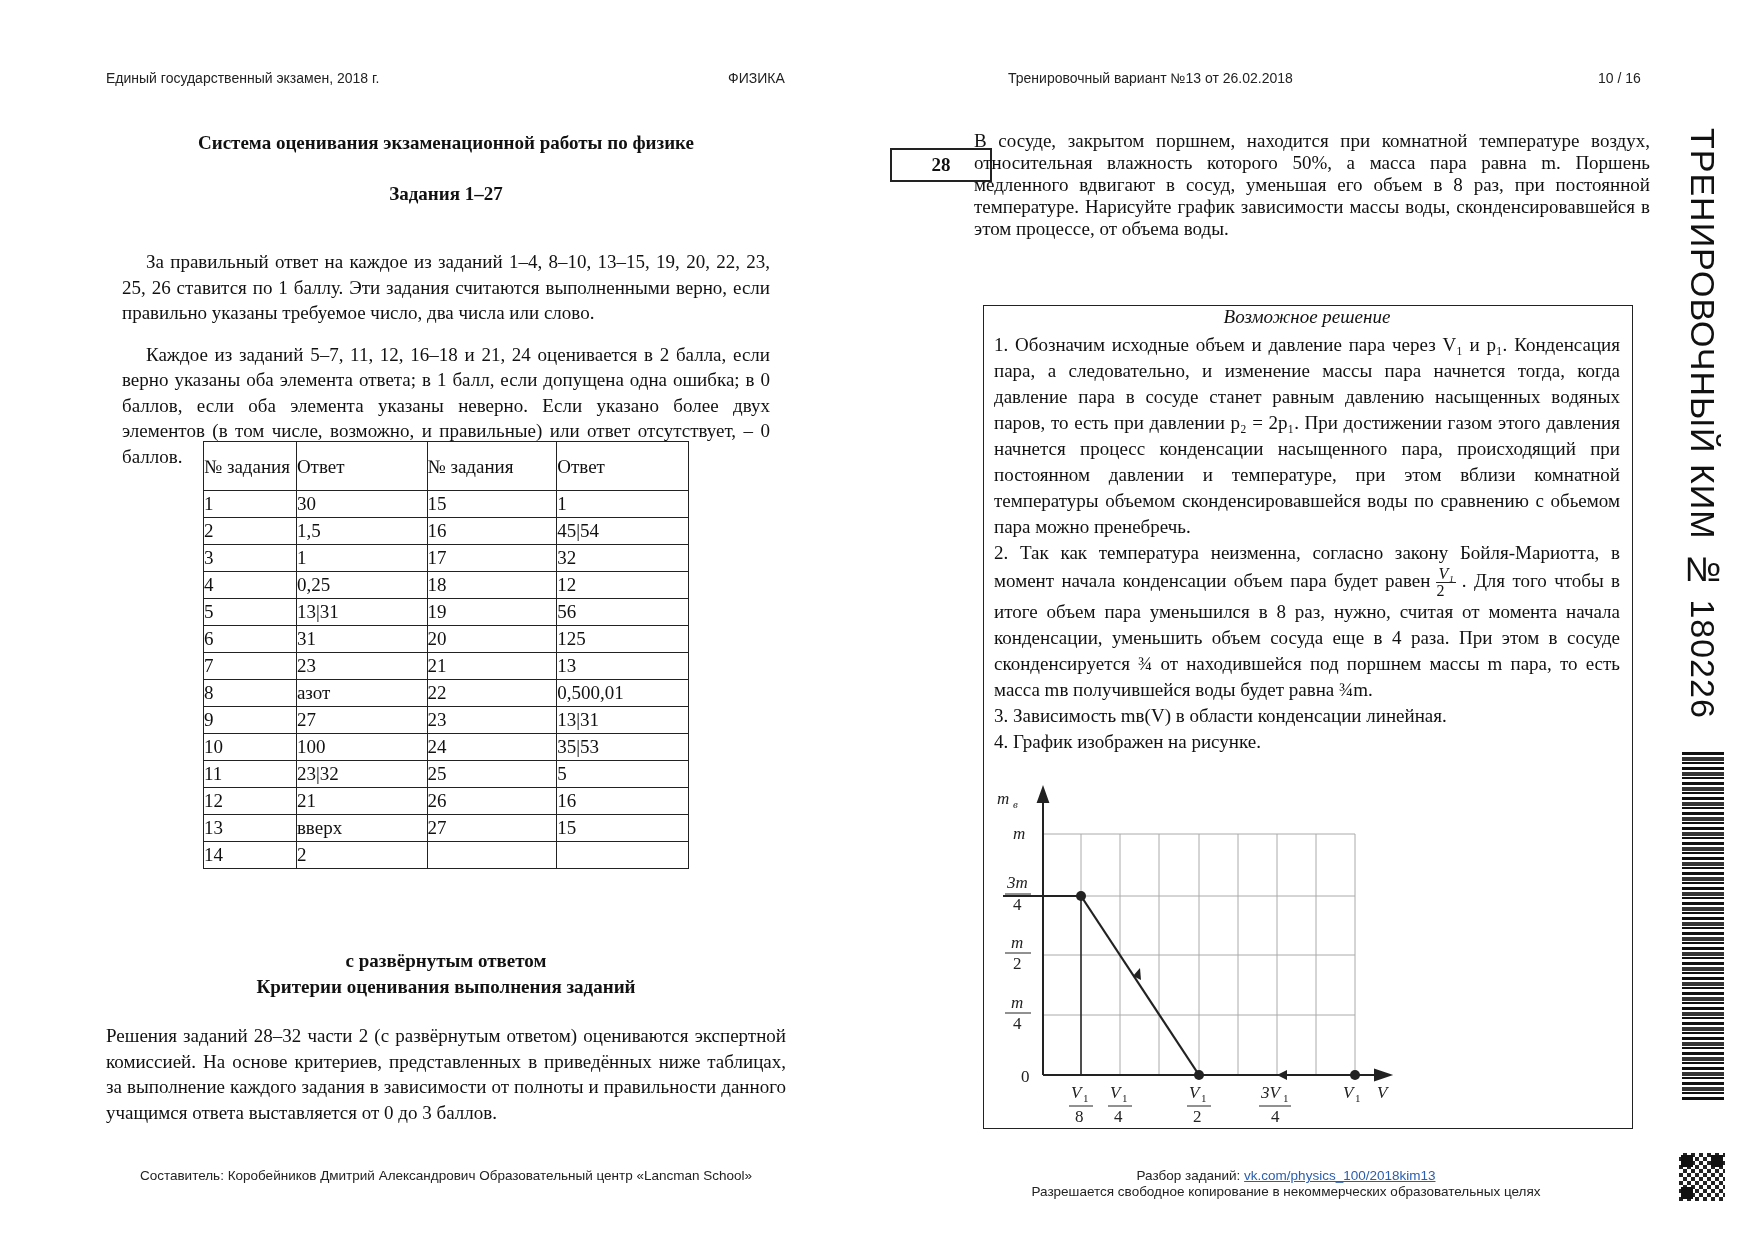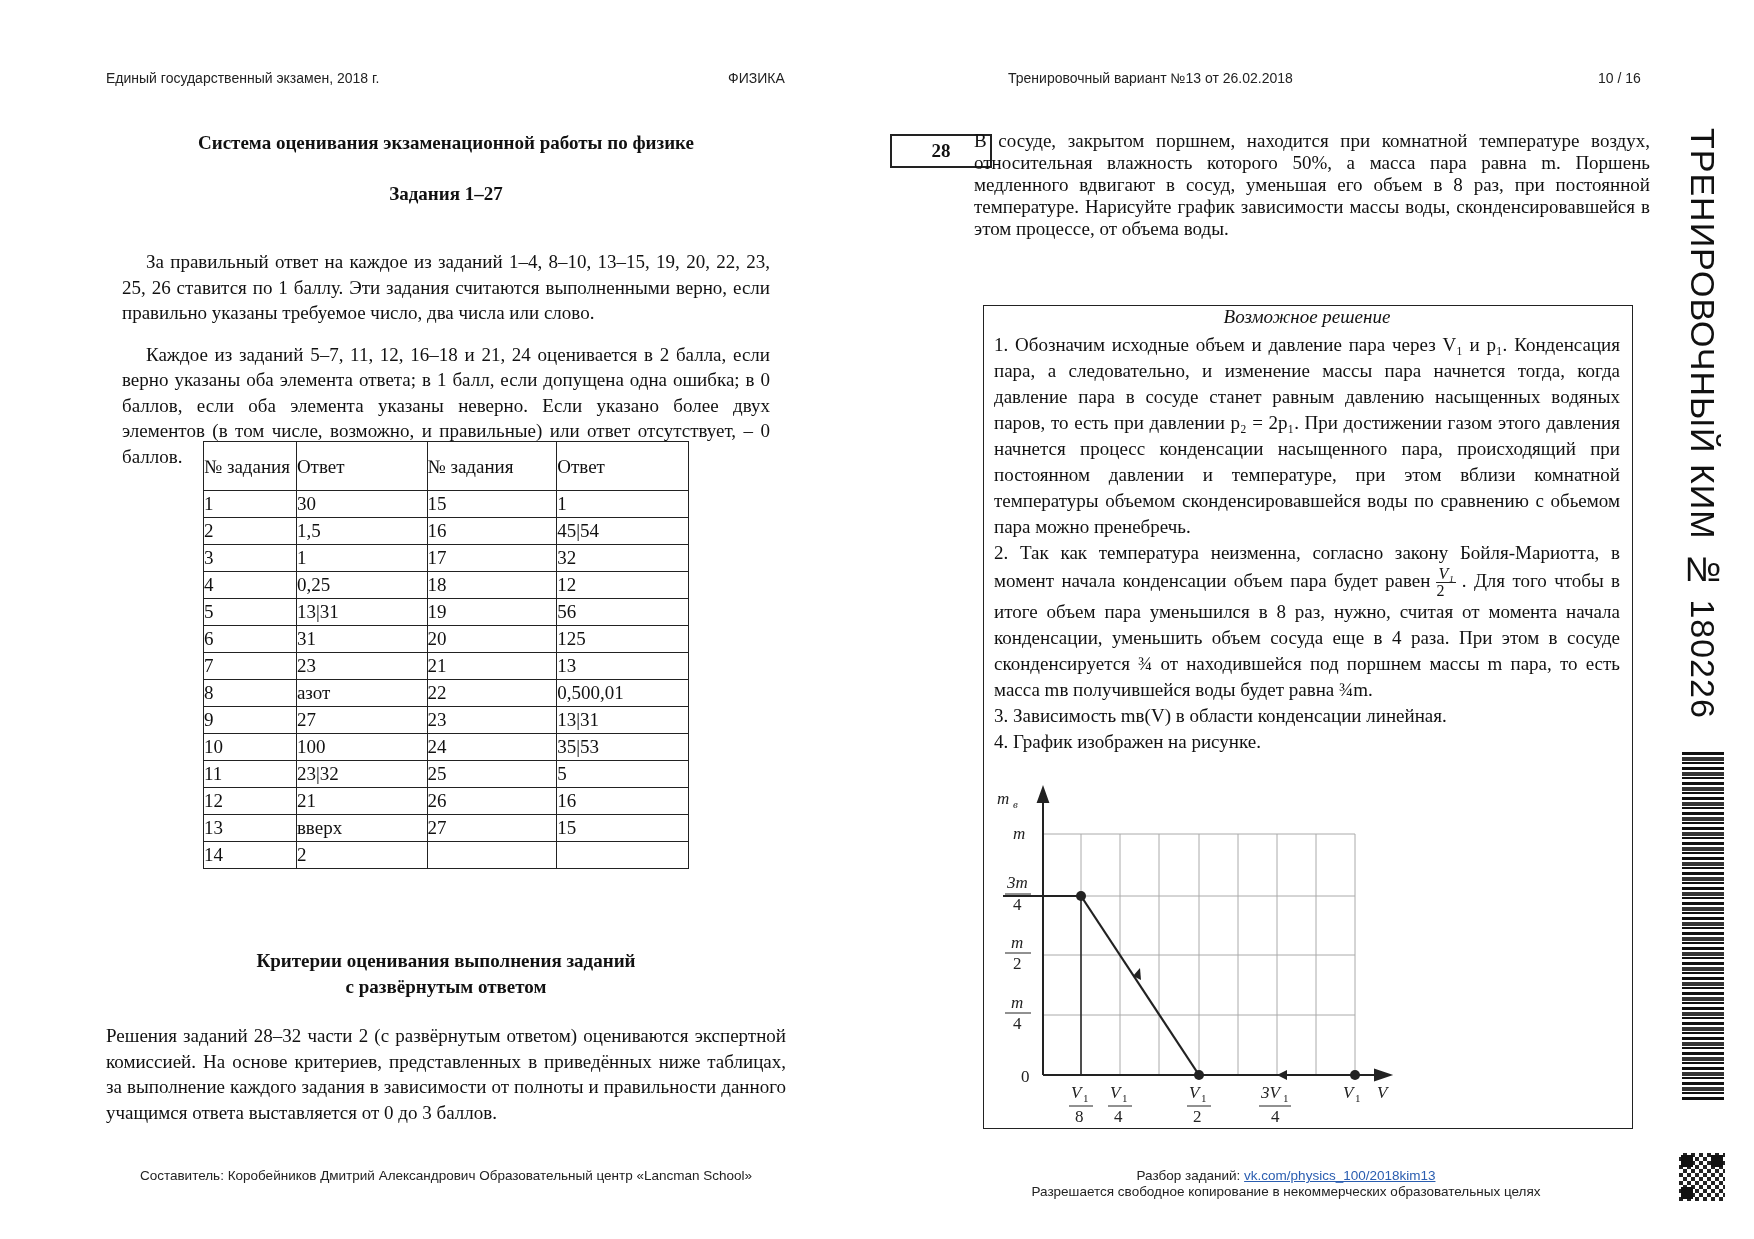--- a/index.html
+++ b/index.html
@@ -143,30 +143,30 @@
       <tr>
         <td>14</td>
         <td>2</td>
         <td></td>
         <td></td>
       </tr>
     </tbody>
 </table>
 
 <div class="abs serif title" style="left:106px; width:680px; top:948px; line-height:26px;">
+  <div>с развёрнутым ответом</div>
   <div>Критерии оценивания выполнения заданий</div>
-  <div>с развёрнутым ответом</div>
 </div>
 <div class="abs serif para" style="left:106px; width:680px; top:1023px;">Решения заданий 28–32 части 2 (с развёрнутым ответом) оцениваются экспертной комиссией. На основе критериев, представленных в приведённых ниже таблицах, за выполнение каждого задания в зависимости от полноты и правильности данного учащимся ответа выставляется от 0 до 3 баллов.</div>
 
 <div class="abs sans foot" style="left:106px; width:680px; top:1168px;">
   <div>Составитель: Коробейников Дмитрий Александрович Образовательный центр «Lancman School»</div>
 </div>
 
-<div class="abs serif taskno" style="left:890px; top:134px; width:98px; height:30px;">28</div>
+<div class="abs serif taskno" style="left:890px; top:148px; width:98px; height:30px;">28</div>
 <div class="abs serif para" style="left:974px; width:676px; top:130px; line-height:22px; text-indent:0;">
   <span style="display:block; text-indent:0; padding-left:0;">В сосуде, закрытом поршнем, находится при комнатной температуре воздух, относительная влажность которого 50%, а масса пара равна m. Поршень медленного вдвигают в сосуд, уменьшая его объем в 8 раз, при постоянной температуре. Нарисуйте график зависимости массы воды, сконденсировавшейся в этом процессе, от объема воды.</span>
 </div>
 
 <div class="abs solbox" style="left:983px; top:305px; width:648px; height:822px;"></div>
 <div class="abs serif" style="left:983px; width:648px; top:306px; text-align:center; font-size:19px;font-style:italic;">Возможное решение</div>
 <div class="abs serif sol" style="left:994px; width:626px; top:332px;">
   <p>1. Обозначим исходные объем и давление пара через V₁ и p₁. Конденсация пара, а следовательно, и изменение массы пара начнется тогда, когда давление пара в сосуде станет равным давлению насыщенных водяных паров, то есть при давлении p₂ = 2p₁. При достижении газом этого давления начнется процесс конденсации насыщенного пара, происходящий при постоянном давлении и температуре, при этом вблизи комнатной температуры объемом сконденсировавшейся воды по сравнению с обьемом пара можно пренебречь.</p>
   <p style="line-height:26px;">
     <span>2. Так как температура неизменна, согласно закону Бойля-Мариотта, в момент начала конденсации объем пара будет равен</span><span class="frac serif"><span class="num">V₁</span><span class="den">2</span></span><span>. Для того чтобы в итоге объем пара уменьшился в 8 раз, нужно, считая от момента начала конденсации, уменьшить объем сосуда еще в 4 раза. При этом в сосуде сконденсируется ¾ от находившейся под поршнем массы m пара, то есть масса mв получившейся воды будет равна ¾m.</span>

